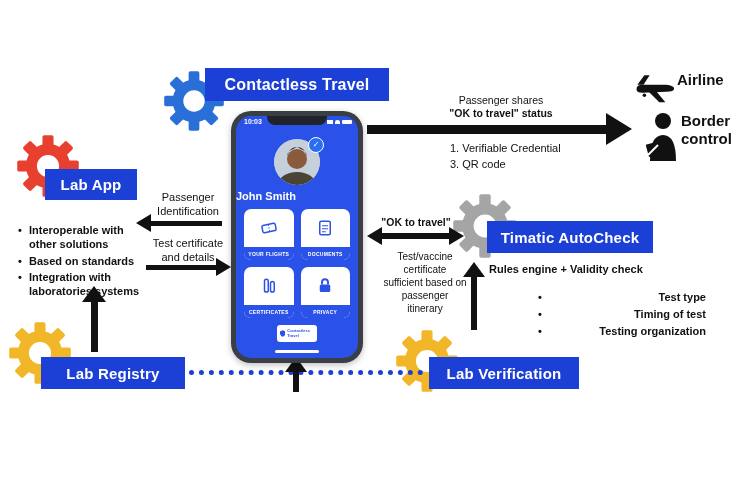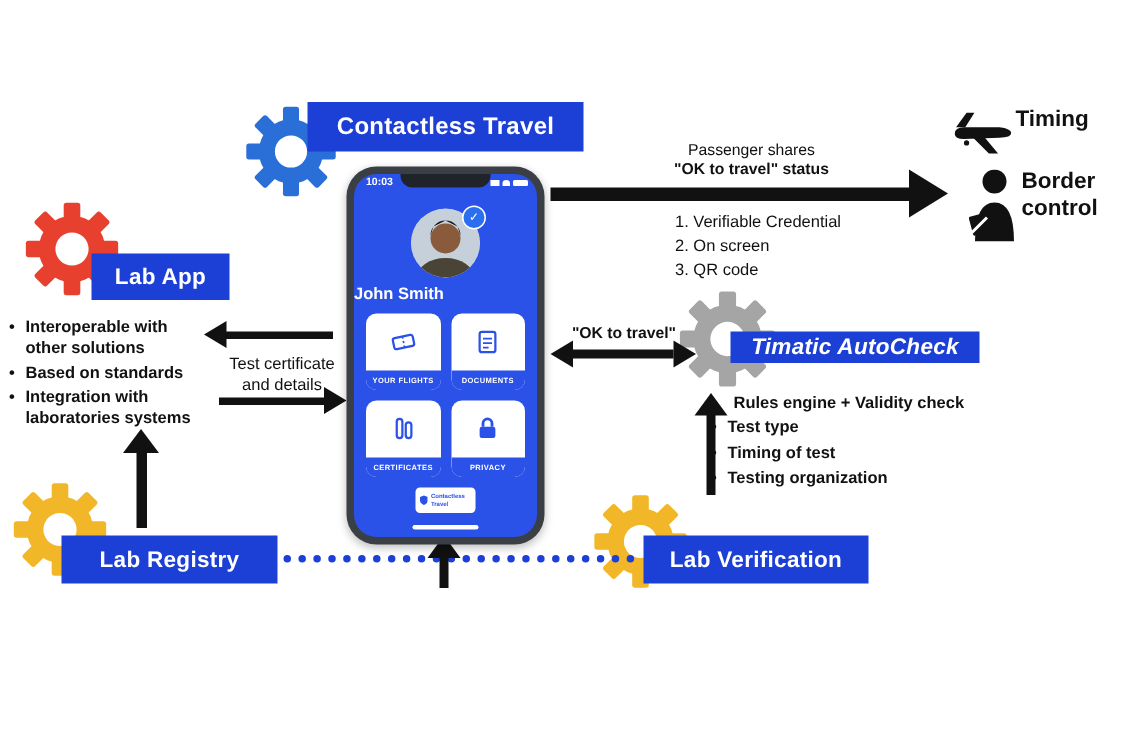--- a/index.html
+++ b/index.html
@@ -3,43 +3,43 @@
 <meta charset="utf-8">
 <style>
   html,body{margin:0;padding:0;background:#fff;}
   .canvas{position:relative;width:750px;height:500px;background:#fff;overflow:hidden;
           font-family:"Liberation Sans",sans-serif;color:#111;}
 
   
   .banner{position:absolute;background:#1c3fd6;color:#fff;font-weight:bold;
           display:flex;align-items:center;justify-content:center;z-index:4;letter-spacing:.2px;}
   .banner.contactless{left:205px;top:68px;width:184px;height:33px;font-size:16px;}
-  .banner.labapp{left:45px;top:169px;width:92px;height:31px;font-size:15px;margin-left:16px;}
-  .banner.timatic{left:487px;top:221px;width:166px;height:21px;font-size:15px;font-style:italic;}
+  .banner.labapp{left:45px;top:169px;width:92px;height:31px;font-size:15px;}
+  .banner.timatic{left:487px;top:221px;width:166px;height:32px;font-size:15px;}
   .banner.labreg{left:41px;top:357px;width:144px;height:32px;font-size:15px;}
   .banner.labverif{left:429px;top:357px;width:150px;height:32px;font-size:15px;text-align:center;}
 
   
   .gear{position:absolute;z-index:2;}
   .gear.blue{left:163px;top:70px;width:62px;height:62px;}
   .gear.red{left:16px;top:134px;width:64px;height:64px;}
   .gear.gray{left:452px;top:193px;width:66px;height:66px;}
   .gear.yellow1{left:8px;top:321px;width:64px;height:64px;}
   .gear.yellow2{left:395px;top:329px;width:64px;height:64px;}
 
   
   .txt{position:absolute;font-size:11px;line-height:1.25;}
   .center{text-align:center;}
   .bold{font-weight:bold;}
-  ul.bullets{list-style:none;margin:0;padding:0;font-weight:bold;}
+  ul.bullets{list-style:none;margin:12px;padding:0;font-weight:bold;}
   ul.bullets li{position:relative;padding-left:11px;margin-bottom:3px;}
   ul.bullets li::before{content:"\2022";position:absolute;left:0;}
   .labapp-bullets{left:6px;top:212px;width:132px;}
   .timatic-head{left:489px;top:263px;width:178px;font-weight:bold;}
-  .timatic-bullets{left:474px;top:279px;width:168px;}
+  .timatic-bullets{left:526px;top:279px;width:168px;text-align:right;}
   .pass-id{left:144px;top:191px;width:88px;}
   .test-cert{left:144px;top:237px;width:88px;}
   .share-label{left:436px;top:94px;width:130px;font-size:10.5px;}
   .share-list{left:450px;top:141px;font-size:11px;line-height:1.45;}
   .ok-label{left:368px;top:216px;width:96px;font-size:10.5px;font-weight:bold;}
   .suff{left:383px;top:250px;width:84px;font-size:10px;line-height:1.3;}
   .airline-label{left:677px;top:71px;font-size:15px;font-weight:bold;}
   .border-label{left:681px;top:112px;width:72px;font-size:15px;font-weight:bold;line-height:1.2;}
 
   
@@ -148,38 +148,39 @@
     <li>Integration with laboratories systems</li>
   </ul>
 
   <div class="txt timatic-head">Rules engine + Validity check</div>
   <ul class="txt bullets timatic-bullets">
     <li>Test type</li>
     <li>Timing of test</li>
     <li>Testing organization</li>
   </ul>
 
+  <div class="txt center pass-id">Passenger Identification</div>
   <div class="txt center share-label">
     <span>Passenger shares</span><br>
     <span class="bold">"OK to travel" status</span>
   </div>
 
   <div class="txt center test-cert">Test certificate and details</div>
   <div class="txt share-list">
     <div>1. Verifiable Credential</div>
-    <div>2. On screen</div>
     <div>3. QR code</div>
   </div>
 
   <div class="txt center ok-label">"OK to travel"</div>
+  <div class="txt center suff">Test/vaccine certificate sufficient based on passenger itinerary</div>
 
   <svg class="icon plane-icon">
       <use href="#plane"></use>
     </svg>
-  <div class="txt airline-label">Timing</div>
+  <div class="txt airline-label">Airline</div>
   <svg class="icon person-icon">
       <use href="#person"></use>
     </svg>
   <div class="txt border-label">Border control</div>
 
   <div>
     <div class="shaft" style="left:367px;top:125px;width:240px;height:9px;"></div>
     <div class="ahead ah-r" style="left:606px;top:113px;"></div>
   </div>
 

